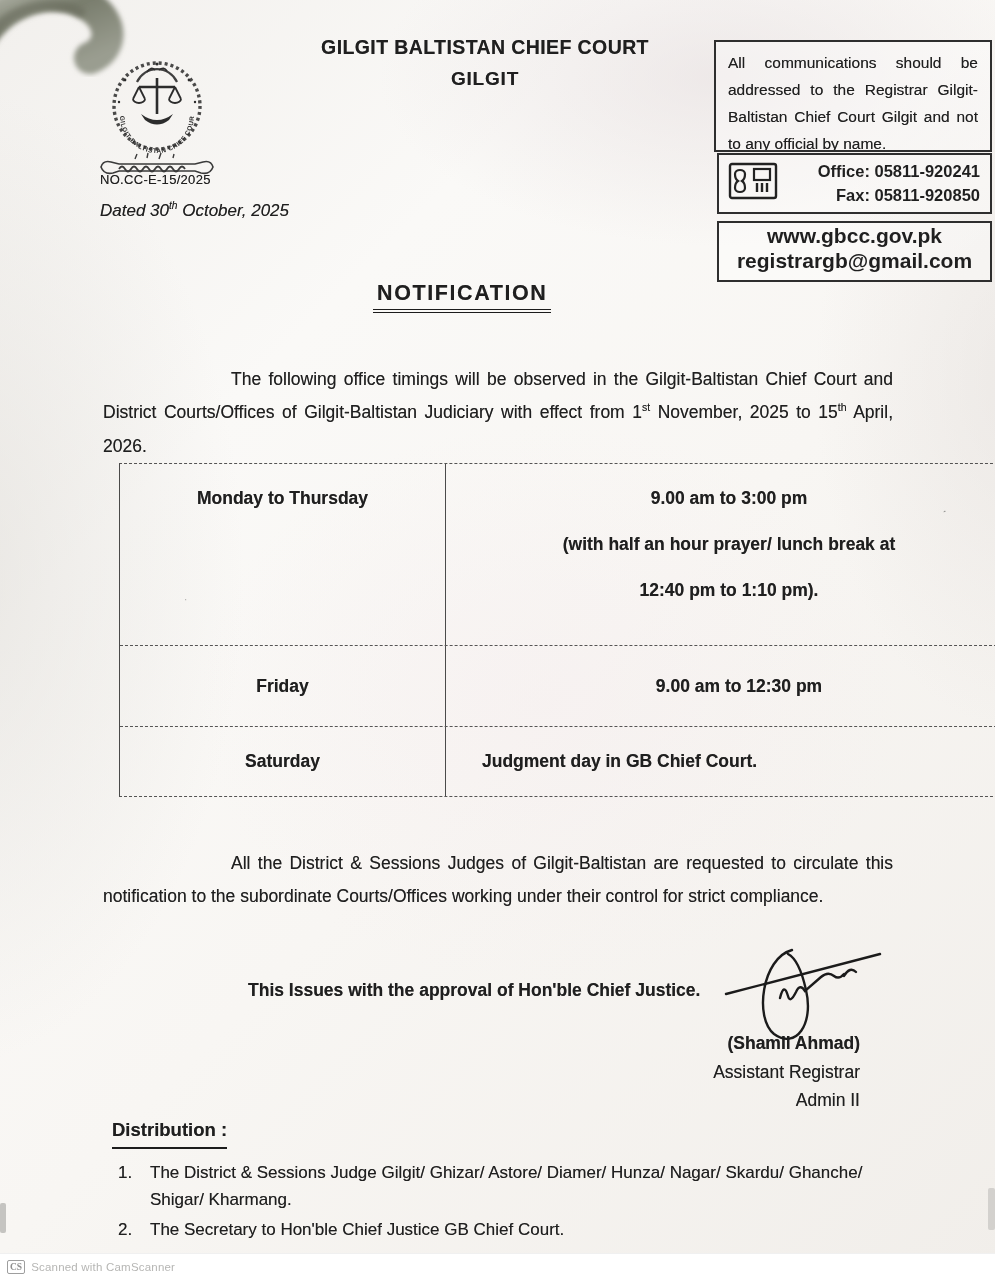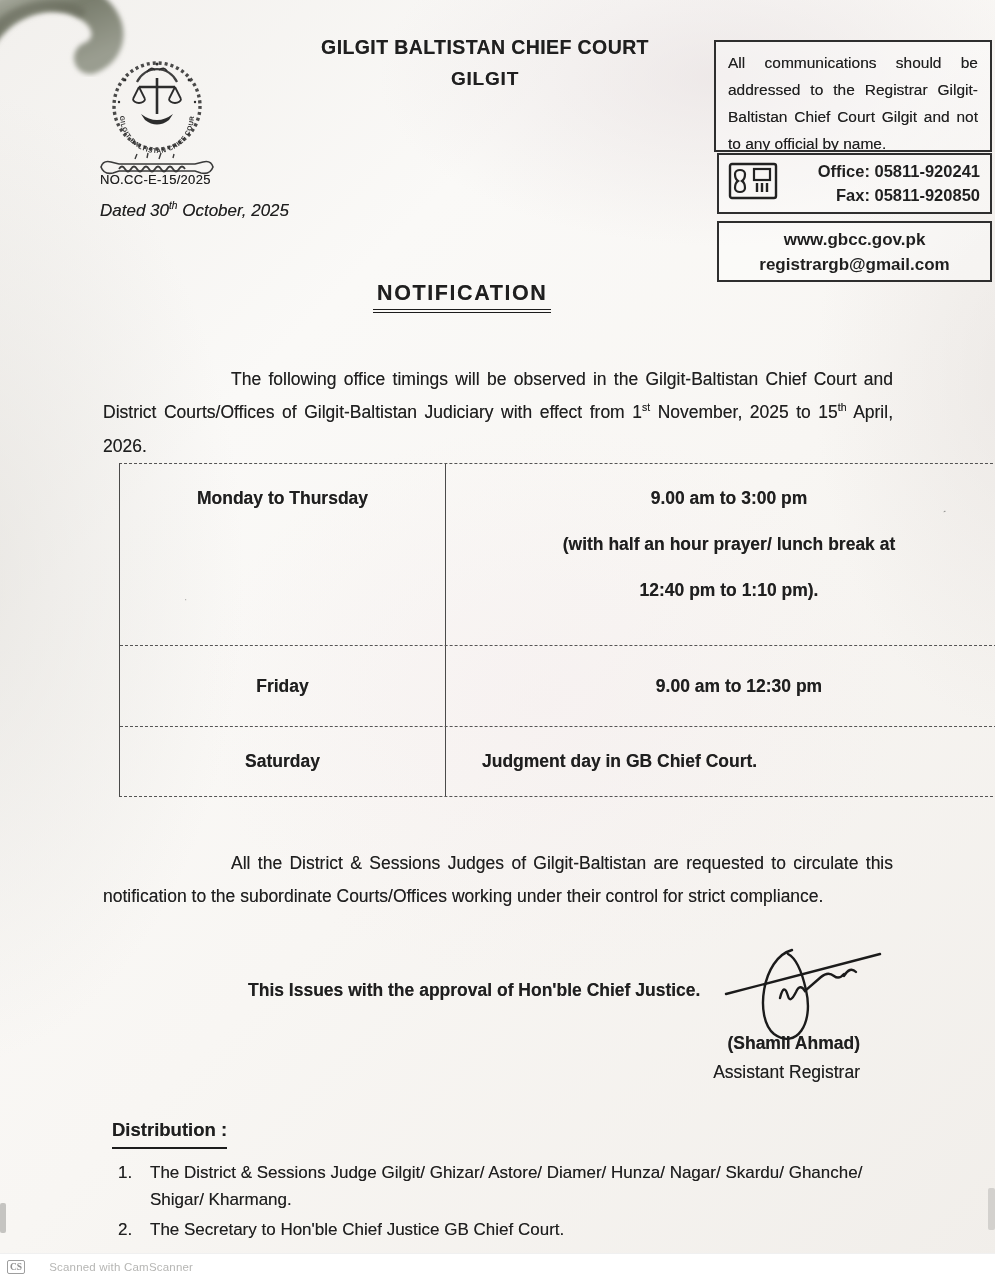--- a/index.html
+++ b/index.html
@@ -28,21 +28,21 @@
 
   .refno{position:absolute;left:100px;top:172px;font-size:13px;font-weight:400;letter-spacing:0.3px;}
   .dateline{position:absolute;left:100px;top:201px;font-size:17px;font-style:italic;font-weight:500;}
 
   
   .box{border:2px solid #2e2e2e;background:rgba(255,255,255,0.35);box-sizing:border-box;}
   .box-comms{position:absolute;left:714px;top:40px;width:278px;height:112px;padding:7px 12px 0 12px;
     font-size:15.5px;line-height:27px;text-align:justify;overflow:hidden;}
   .box-contact{position:absolute;left:717px;top:153px;width:275px;height:61px;display:flex;align-items:flex-start;padding:4px 10px 4px 8px;}
   .contact-lines{flex:1;text-align:right;font-size:16.5px;font-weight:600;line-height:24px;}
-  .box-web{position:absolute;left:717px;top:221px;width:275px;height:61px;display:flex;flex-direction:column;justify-content:center;text-align:center;font-size:17px;font-weight:600;line-height:25px;}
+  .box-web{position:absolute;left:717px;top:221px;width:275px;height:61px;display:flex;flex-direction:column;justify-content:flex-start;text-align:center;font-size:21px;font-weight:600;line-height:25px;}
 
   
   .doc-title{position:absolute;left:373px;top:281px;font-size:21.5px;font-weight:800;letter-spacing:1.6px;
     border-bottom:4px double #1c1c1c;padding:0 4px 3px 4px;}
 
   
   .para{position:absolute;left:103px;width:790px;font-size:17.5px;line-height:33.5px;text-align:justify;}
   .para1{top:345px;text-indent:128px;}
   .para2{top:829px;text-indent:128px;}
   sup{font-size:0.6em;vertical-align:super;line-height:0;margin-top:20px;}
@@ -86,21 +86,21 @@
   .smudge-r{left:988px;top:1188px;width:7px;height:42px;opacity:0.35;}
   .tick-mark{position:absolute;color:#8b8b88;font-size:13px;}
   .tick-1{left:941px;top:508px;transform:rotate(18deg);}
   .tick-2{left:184px;top:594px;font-size:10px;opacity:0.7;}
 
   
   .scanner-bar{position:absolute;left:0;bottom:0;width:995px;height:26px;background:#ffffff;
     display:flex;align-items:center;border-top:1px solid #f0f0f0;}
   .cs-badge{margin-left:7px;border:1.5px solid #9e9e9e;color:#8f8f8f;border-radius:2px;
     font-size:9.5px;font-weight:700;padding:0px 2px;line-height:12px;background:#fff;font-family:Liberation Serif, serif;}
-  .cs-text{margin-left:24px;font-size:11.5px;color:#b6b6b4;letter-spacing:0.2px;}
+  .cs-text{margin-left:6px;font-size:11.5px;color:#b6b6b4;letter-spacing:0.2px;}
 </style>
 </head>
 <body>
 
 <div class="page">
 
   <svg class="corner-artifact" width="190" height="150" viewBox="0 0 190 150">
     <defs>
       <linearGradient id="artg" x1="0" y1="0" x2="0.9" y2="1">
         <stop offset="0" stop-color="#b9bbb0"></stop>
@@ -215,20 +215,21 @@
       <path d="M8 62 L 162 22"></path>
       <path d="M74 18 C 44 26, 36 86, 56 102 C 78 118, 96 92, 88 58 C 84 40, 78 26, 70 22"></path>
       <path d="M62 66 q4 -16 8 -2 q2 8 8 -4 q4 -9 9 -1 l16 -14 q7 -6 13 -1 q5 4 10 -2"></path>
       <path d="M126 44 q6 -10 12 -4"></path>
     </g>
   </svg>
 
   <div class="sign-block">
     <div class="sign-name blurred">(Shamil Ahmad)</div>
     <div class="sign-role blurred">Assistant Registrar</div>
+    <div class="sign-role blurred">Admin II</div>
   </div>
 
   <div class="distribution">
     <div class="dist-heading blurred">Distribution :</div>
     <ol class="dist-list">
       <li class="dist-item blurred">
         <span class="dist-num">1.</span>
         <span class="dist-text">The District &amp; Sessions Judge Gilgit/ Ghizar/ Astore/ Diamer/ Hunza/ Nagar/ Skardu/ Ghanche/ Shigar/ Kharmang.</span>
       </li>
       <li class="dist-item blurred">

